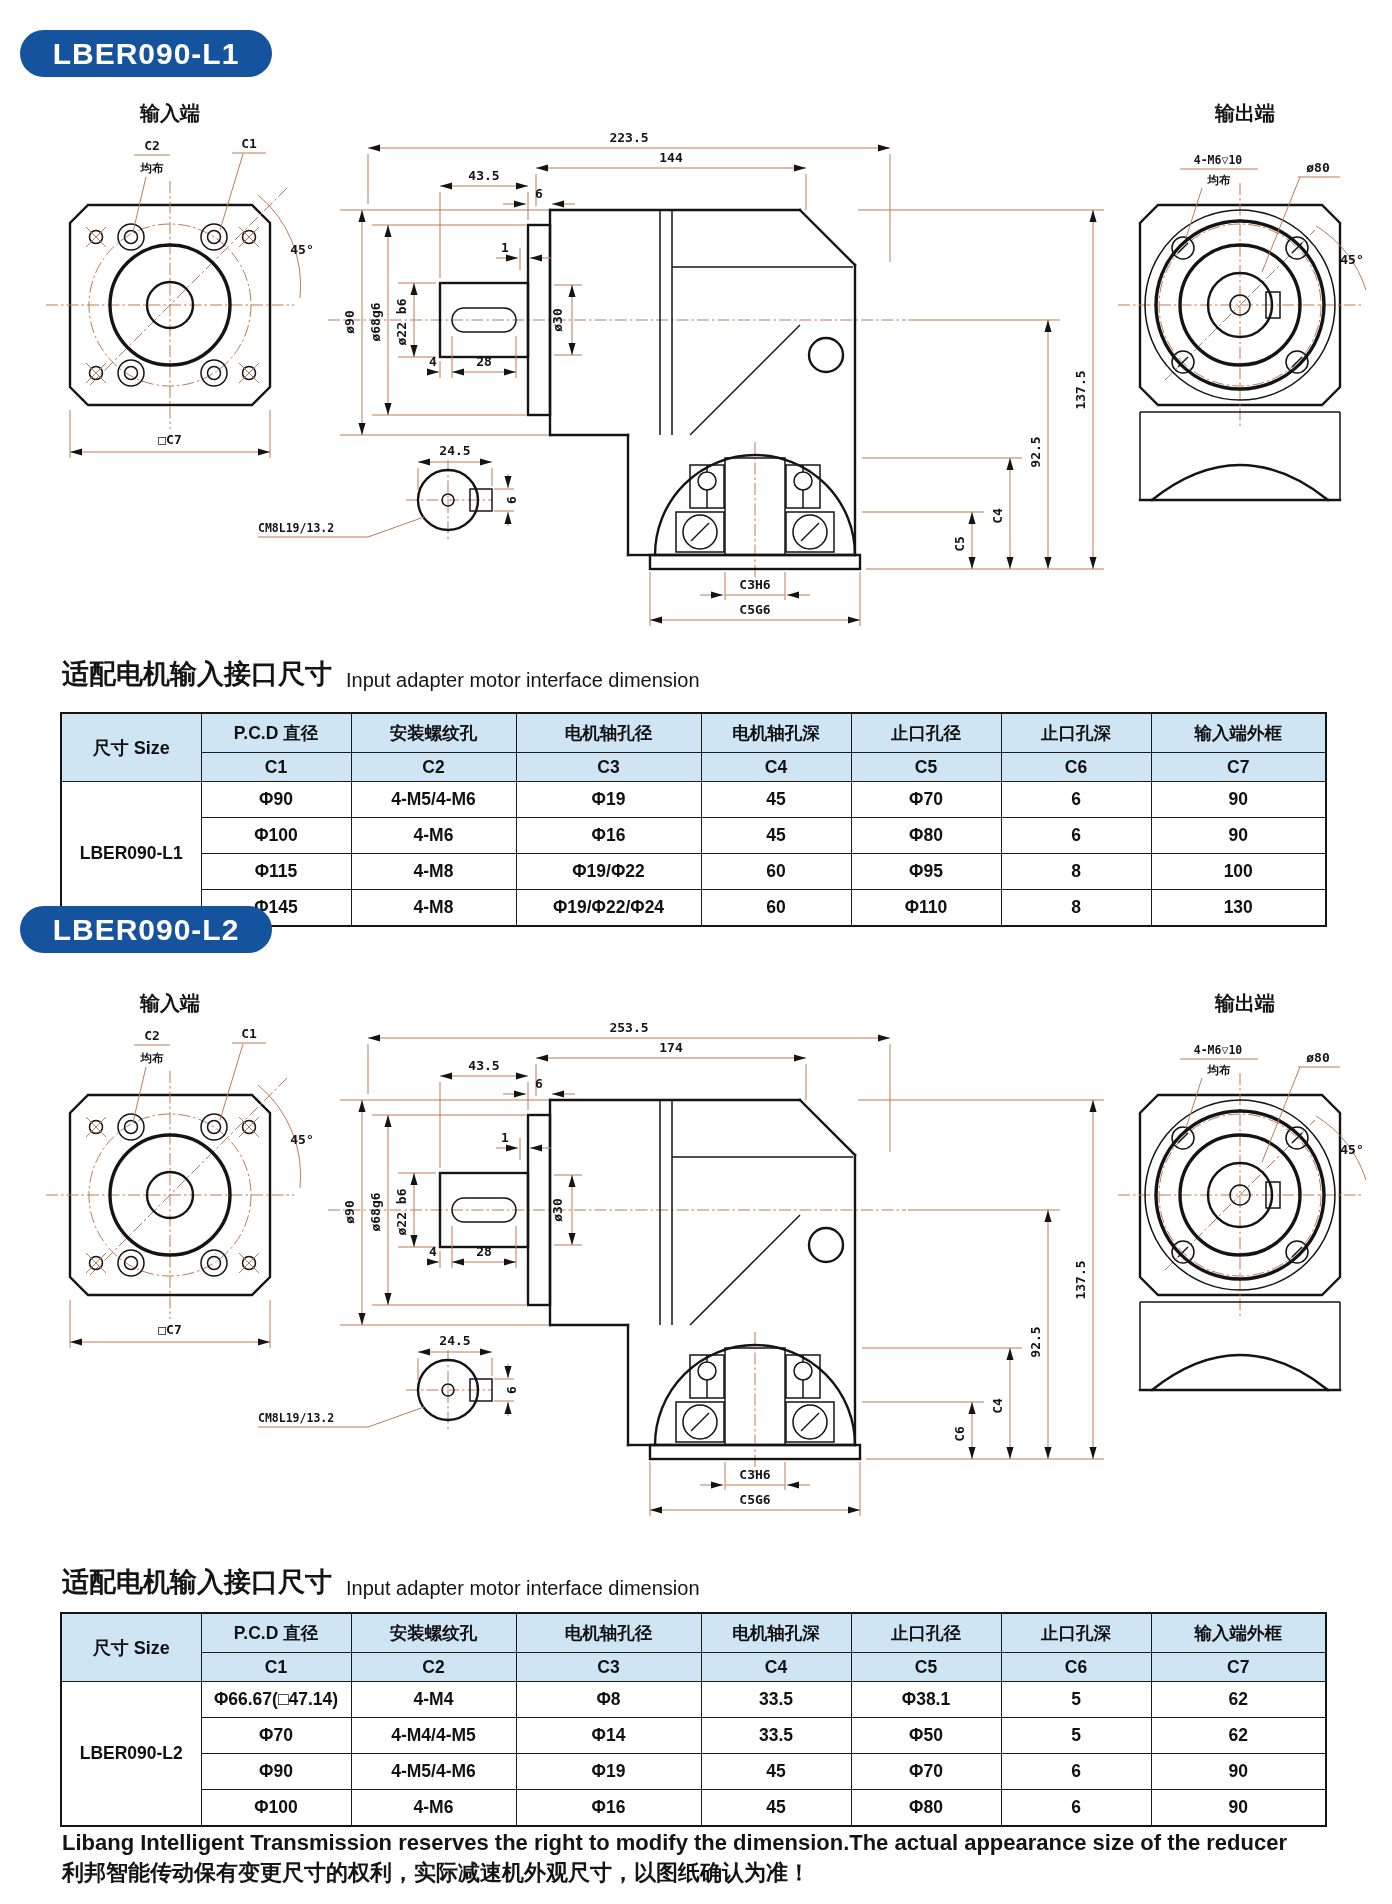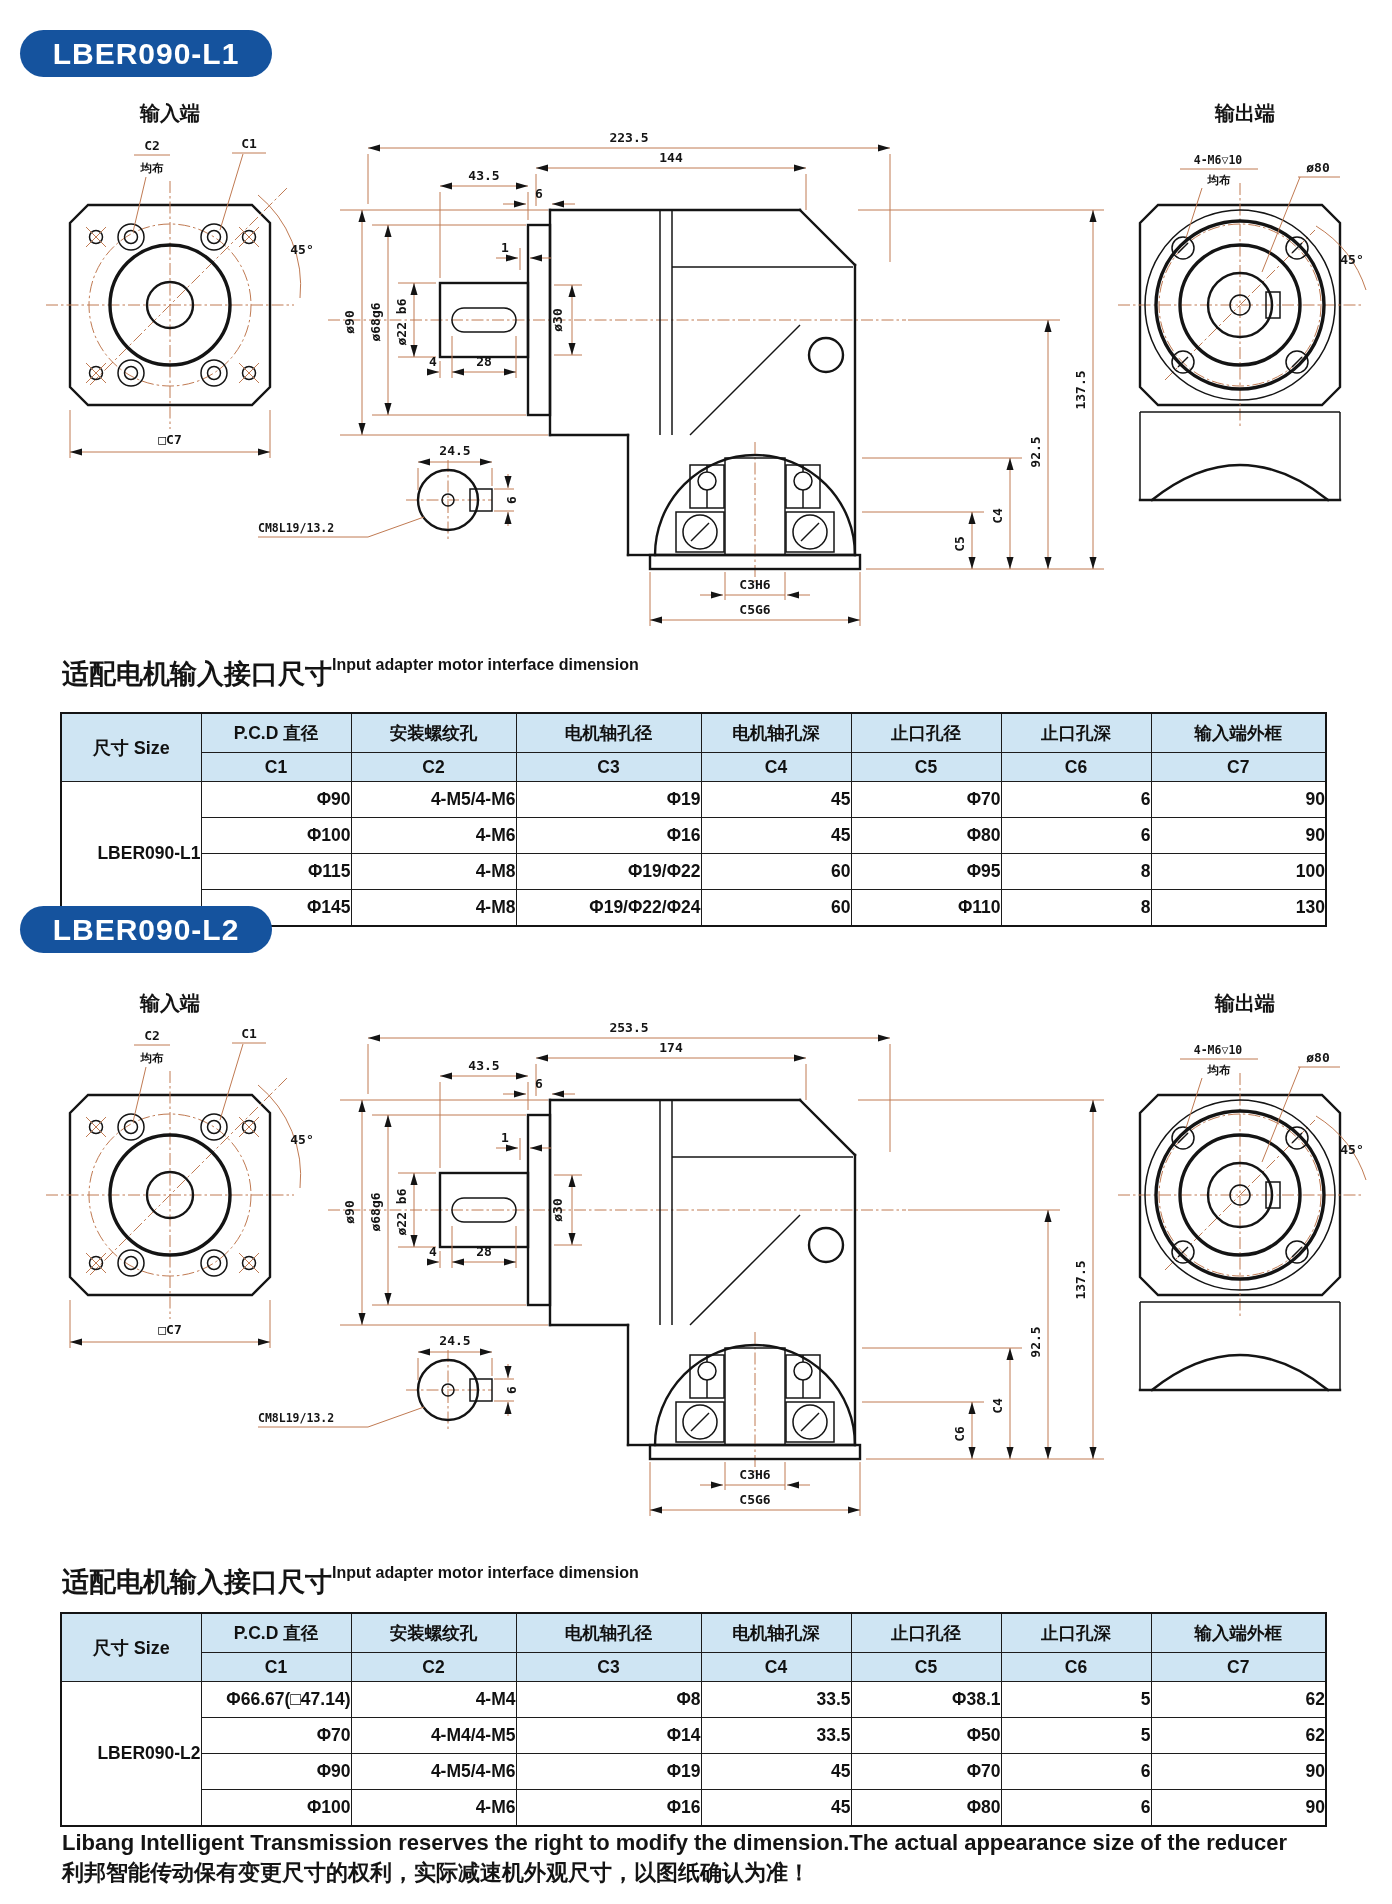--- a/index.html
+++ b/index.html
@@ -14,31 +14,31 @@
   .obj2{stroke:#141414;stroke-width:1.5;fill:none;}
   .obj3{stroke:#141414;stroke-width:3.4;fill:none;}
   .thin{stroke:var(--dim,#c07a52);stroke-width:1;fill:none;}
   .dim{stroke:var(--dim,#c07a52);stroke-width:1;fill:none;}
   .cl{stroke:var(--dim,#c07a52);stroke-width:1;stroke-dasharray:12 3 2.5 3;fill:none;}
   .cldash{stroke:var(--dim,#c07a52);stroke-width:1;stroke-dasharray:12 3 2.5 3;fill:none;}
   .dtxt{font:bold 13px "DejaVu Sans Mono",monospace;fill:#141414;}
   .stxt{font:bold 11.5px "DejaVu Sans Mono",monospace;fill:#141414;}
   .ztxt{font:bold 20px "Liberation Sans",sans-serif;fill:#141414;}
   
-  .tbl-head{position:absolute;display:flex;align-items:flex-start;color:#141414;}
+  .tbl-head{position:absolute;display:flex;align-items:flex-end;gap:14px;color:#141414;}
   .tbl-head .zh{font-size:27px;font-weight:bold;}
-  .tbl-head .en{font-size:16px;font-weight:700;}
+  .tbl-head .en{font-size:20px;font-weight:400;}
   
   .spec{position:absolute;border-collapse:collapse;table-layout:fixed;width:1265px;
         border:2.5px solid #141414;background:#fca5a5;}
   .spec td{border:1.6px solid #1c1c1c;text-align:center;vertical-align:middle;
            font-weight:bold;font-size:17.5px;color:#111;padding:0;overflow:hidden;}
   .spec tr.h1 td{background:var(--hdr,#cfe5f3);height:38px;}
   .spec tr.h2 td{background:var(--hdr,#cfe5f3);height:28px;}
-  .spec tr.dr td{height:35px;background:#fff;text-align:right;}
+  .spec tr.dr td{height:35px;background:#fff;}
   .spec td.size-h{font-size:18px;}
   
   .footer{position:absolute;left:62px;top:1808px;width:1300px;color:#141414;
           font-weight:bold;font-size:22px;line-height:30px;}
 </style>
 </head>
 <body>
 
 <div class="page">
 

